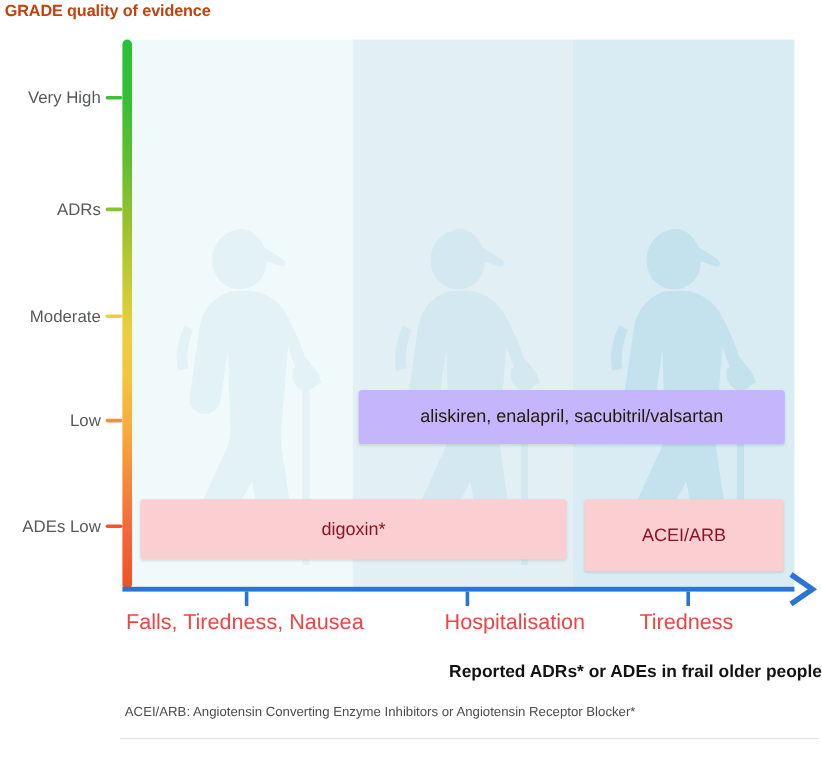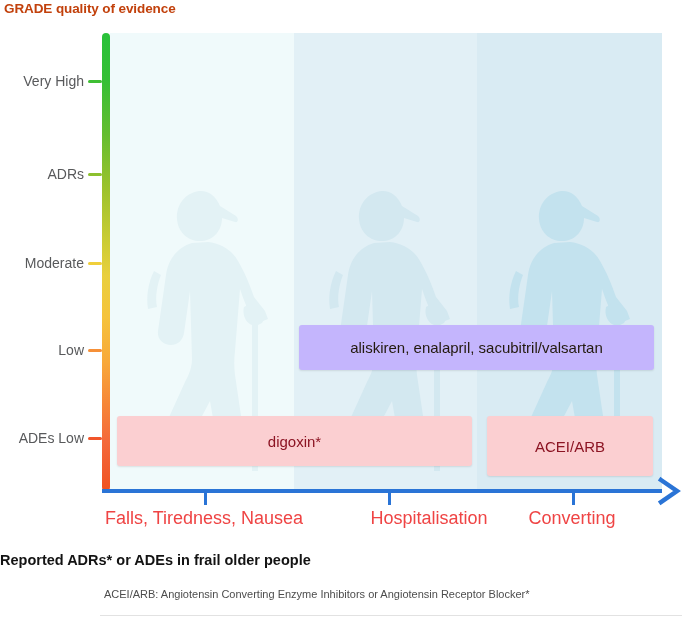--- a/index.html
+++ b/index.html
@@ -158,21 +158,21 @@
   .box-aliskiren { left: 299px; top: 325px; width: 355px; height: 45px; }
   .box-digoxin   { left: 117px; top: 416px; width: 355px; height: 50px; }
   .box-aceiarb   { left: 487px; top: 416px; width: 166px; height: 60px; }
 
   
   .x-axis-caption {
     position: absolute;
     left: 0;
     top: 552px;
     width: 685px;
-    text-align: left;
+    text-align: right;
     font-size: 14.5px;
     font-weight: bold;
     color: #131313;
   }
 
   .footnote-rule {
     position: absolute;
     left: 100px;
     top: 615px;
     width: 582px;
@@ -262,20 +262,20 @@
   <svg class="xarrow" viewBox="0 0 30 38">
     <path d="M6 8 L22 19 L6 30" fill="none" stroke="#2a74d6" stroke-width="4.5" stroke-linecap="square" stroke-linejoin="miter"></path>
   </svg>
 
   <div class="xtick" style="left:204px;"></div>
   <div class="xtick" style="left:388px;"></div>
   <div class="xtick" style="left:572px;"></div>
 
   <div class="xlabel" style="left:204px;">Falls, Tiredness, Nausea</div>
   <div class="xlabel" style="left:388px;margin-left:41px;">Hospitalisation</div>
-  <div class="xlabel" style="left:572px;">Converting</div>
+  <div class="xlabel" style="left:572px;">Tiredness</div>
 
   <div class="x-axis-caption">Reported ADRs* or ADEs in frail older people</div>
 
   <div class="footnote-rule"></div>
   <div class="footnote">ACEI/ARB: Angiotensin Converting Enzyme Inhibitors or Angiotensin Receptor Blocker*</div>
 
 </div>
 
 </body></html>

